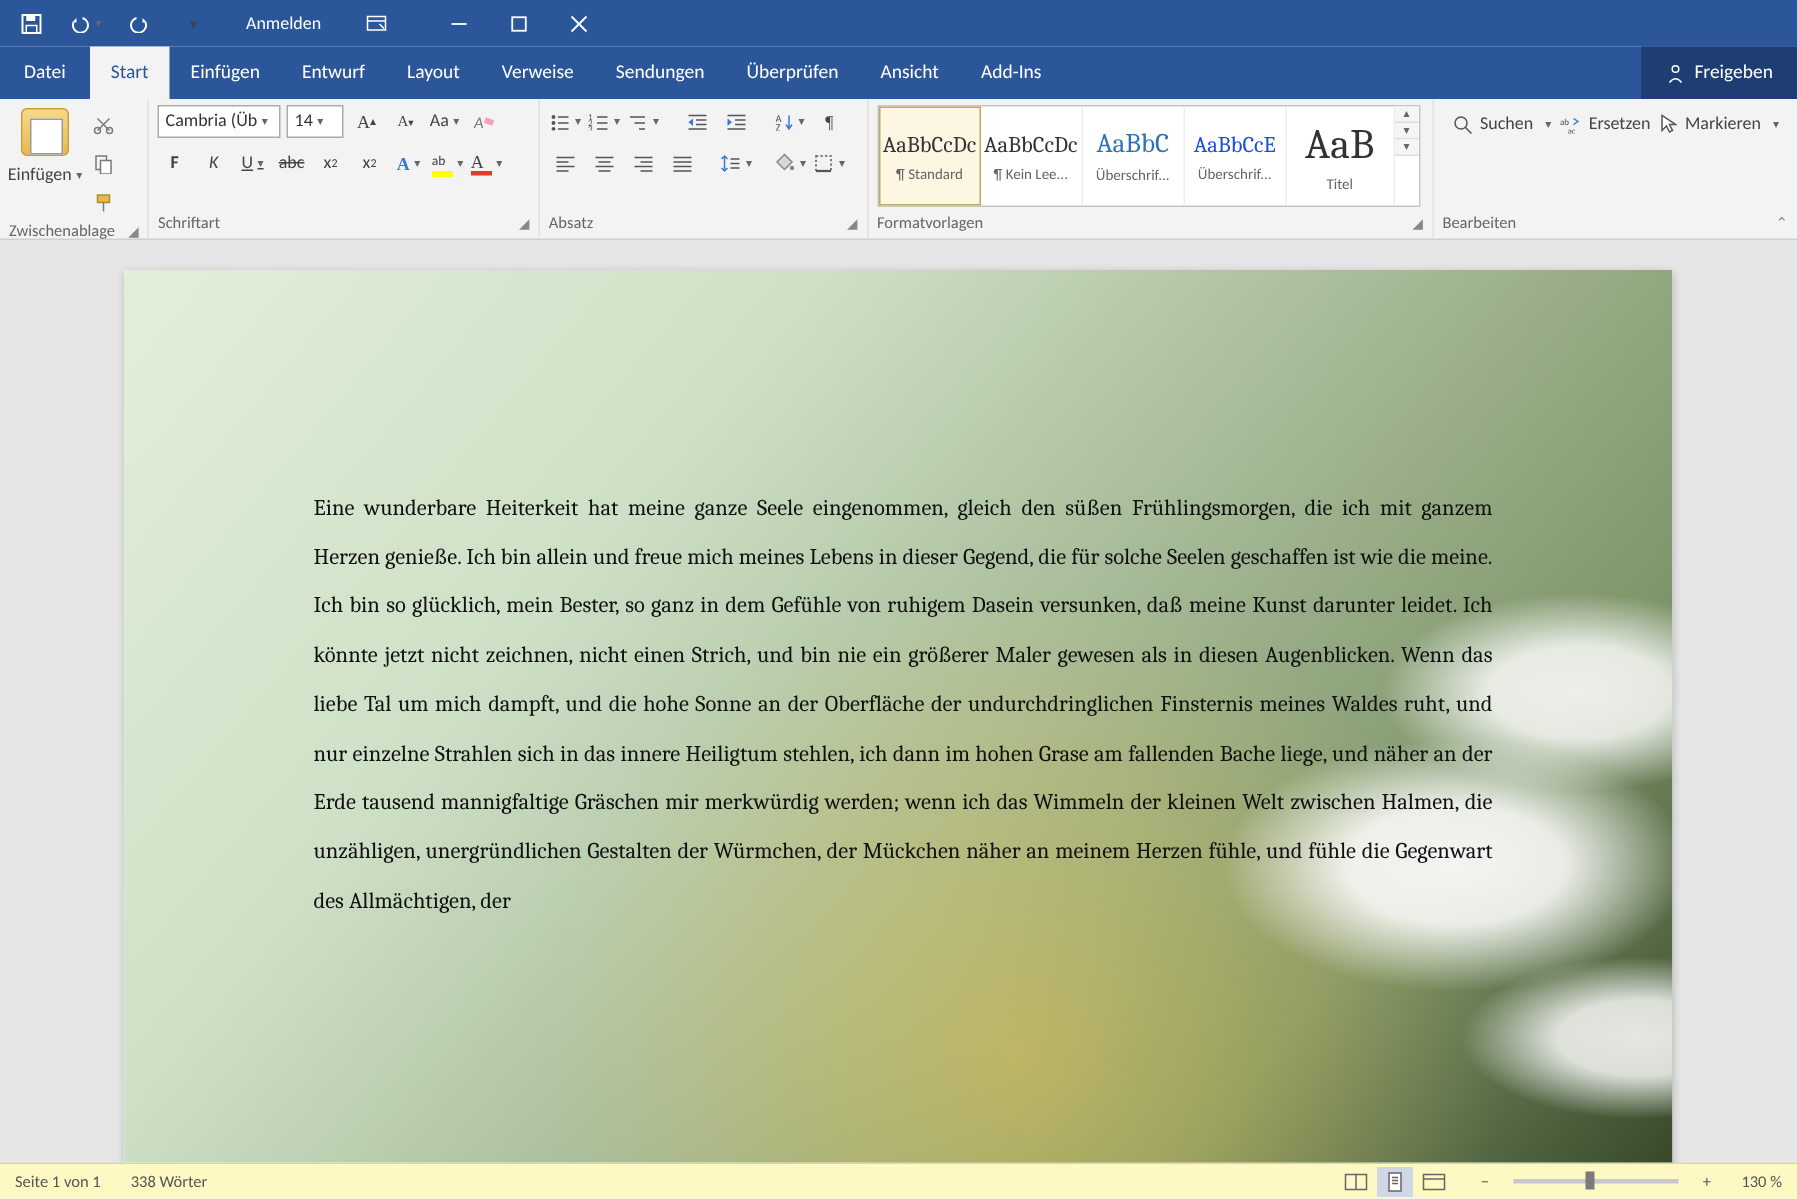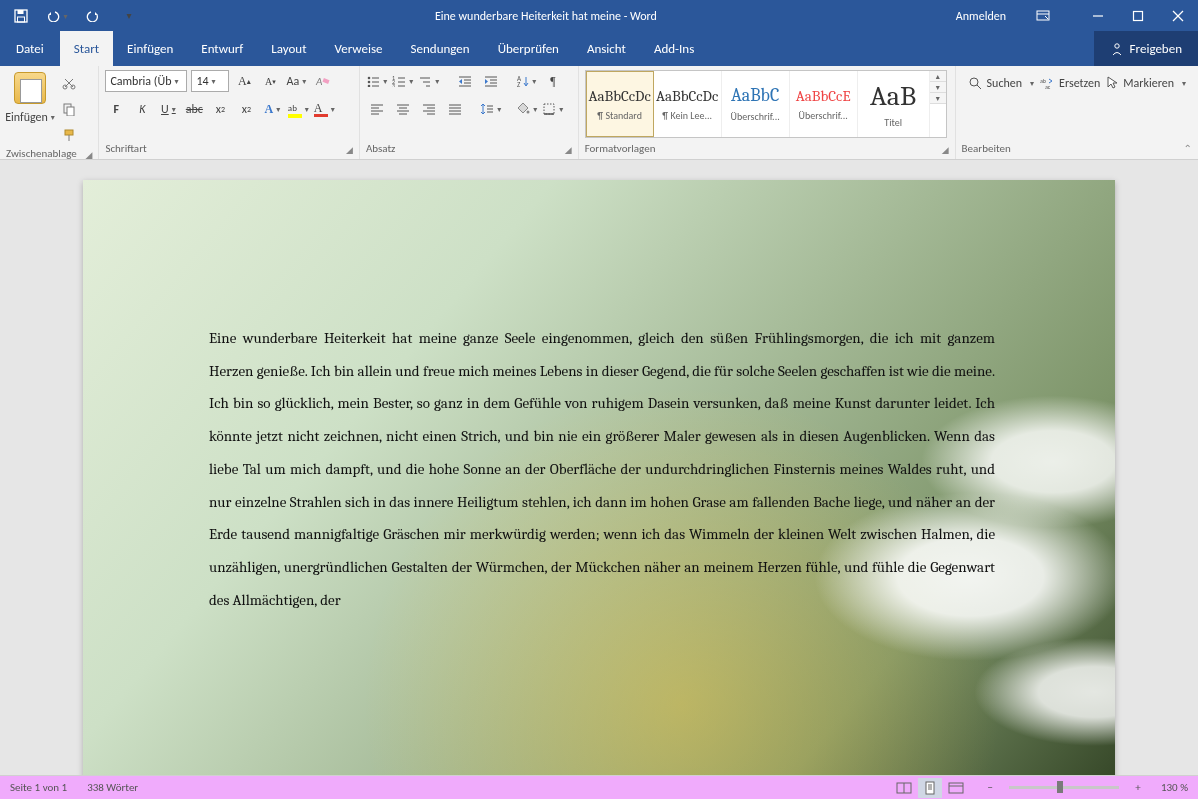--- a/index.html
+++ b/index.html
@@ -55,21 +55,21 @@
 .page{width:1032px; height:640px; background:#fff; box-shadow:0 2px 6px rgba(0,0,0,0.25); position:relative; overflow:hidden;}
 .page-bg{position:absolute;inset:0;background:
   radial-gradient(ellipse 260px 140px at 86% 62%, rgba(255,255,255,0.9) 0%, rgba(255,255,255,0.85) 28%, rgba(255,255,255,0) 60%),
   radial-gradient(ellipse 220px 110px at 94% 44%, rgba(255,255,255,0.85) 0%, rgba(255,255,255,0.8) 28%, rgba(255,255,255,0) 60%),
   radial-gradient(ellipse 200px 90px at 98% 80%, rgba(255,255,255,0.85) 0%, rgba(255,255,255,0.8) 28%, rgba(255,255,255,0) 60%),
   radial-gradient(circle at 58% 82%, rgba(255,205,60,0.4) 0%, rgba(255,205,60,0) 40%),
   linear-gradient(130deg,#e3eed9 0%,#cde0c6 30%,#7e956a 77%,#2f4022 100%);
 }
 .page-text{position:relative;padding:128px 120px 0 126px;font-family:Cambria,"Times New Roman",serif;font-size:15px;line-height:32.7px;color:#111;text-align:justify;margin-top:14px;}
 
-.statusbar{height:24px;background:#f0abfc;border-top:1px solid #d0d0d0;display:flex;align-items:center;font-size:11px;color:#555;padding:0 10px;}
+.statusbar{height:24px;background:#fef9c3;border-top:1px solid #d0d0d0;display:flex;align-items:center;font-size:11px;color:#555;padding:0 10px;}
 .statusbar .spacer{flex:1;}
 .statusbar .vb{width:24px;height:20px;display:flex;align-items:center;justify-content:center;margin:0 1px;}
 .statusbar .vb.active{background:#d0d7e5;}
 .zoom-slider{width:110px;height:3px;background:#c8c8c8;position:relative;margin:0 6px;}
 .zoom-slider .thumb{position:absolute;width:6px;height:12px;background:#7a7a7a;top:-5px;left:48px;}
 
 svg { display:block; }
 </style>
 </head>
 <body>
@@ -90,21 +90,20 @@
         </svg>
       </span>
     <span class="btn">
         <svg width="14" height="12">
           <path d="M5 2 A5 5 0 1 0 11 5" fill="none" stroke="#fff" stroke-width="1.3"></path>
           <path d="M9 2 L12 5 L9 5 Z" fill="#fff"></path>
         </svg>
       </span>
     <span class="btn" style="font-size:10px;">▾</span>
   </div>
-  <div class="title">Eine wunderbare Heiterkeit hat meine - Word</div>
   <div class="account">
     <span>Anmelden</span>
     <span class="winbtn">
         <svg width="14" height="12">
           <rect x="1" y="1" width="12" height="9" fill="none" stroke="#fff"></rect>
           <path d="M1 4 H13" stroke="#fff"></path>
           <path d="M9 6 L12 9" stroke="#fff"></path>
         </svg>
       </span>
   </div>
@@ -355,21 +354,21 @@
           </div>
         <div class="gal-item">
             <span class="gal-prev">AaBbCcDc</span>
             <span class="gal-lbl">¶ Kein Lee...</span>
           </div>
         <div class="gal-item">
             <span class="gal-prev" style="color:#2e74b5;font-size:18px;">AaBbC</span>
             <span class="gal-lbl">Überschrif...</span>
           </div>
         <div class="gal-item">
-            <span class="gal-prev" style="color:#ef4444;">AaBbCcE</span>
+            <span class="gal-prev" style="color:#1d4ed8;">AaBbCcE</span>
             <span class="gal-lbl">Überschrif...</span>
           </div>
         <div class="gal-item" style="width:72px;">
             <span class="gal-prev" style="font-size:28px;">AaB</span>
             <span class="gal-lbl">Titel</span>
           </div>
         <div class="gal-ctrl">
           <div>▴</div>
           <div>▾</div>
           <div>▾</div>

